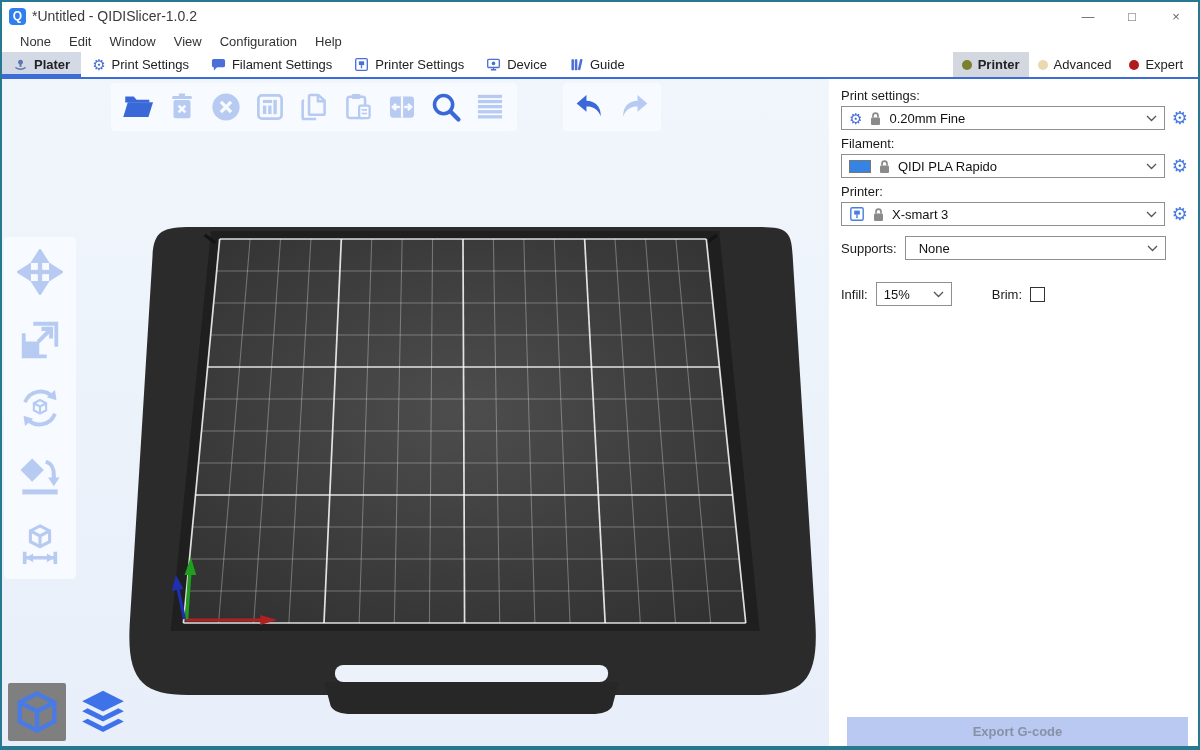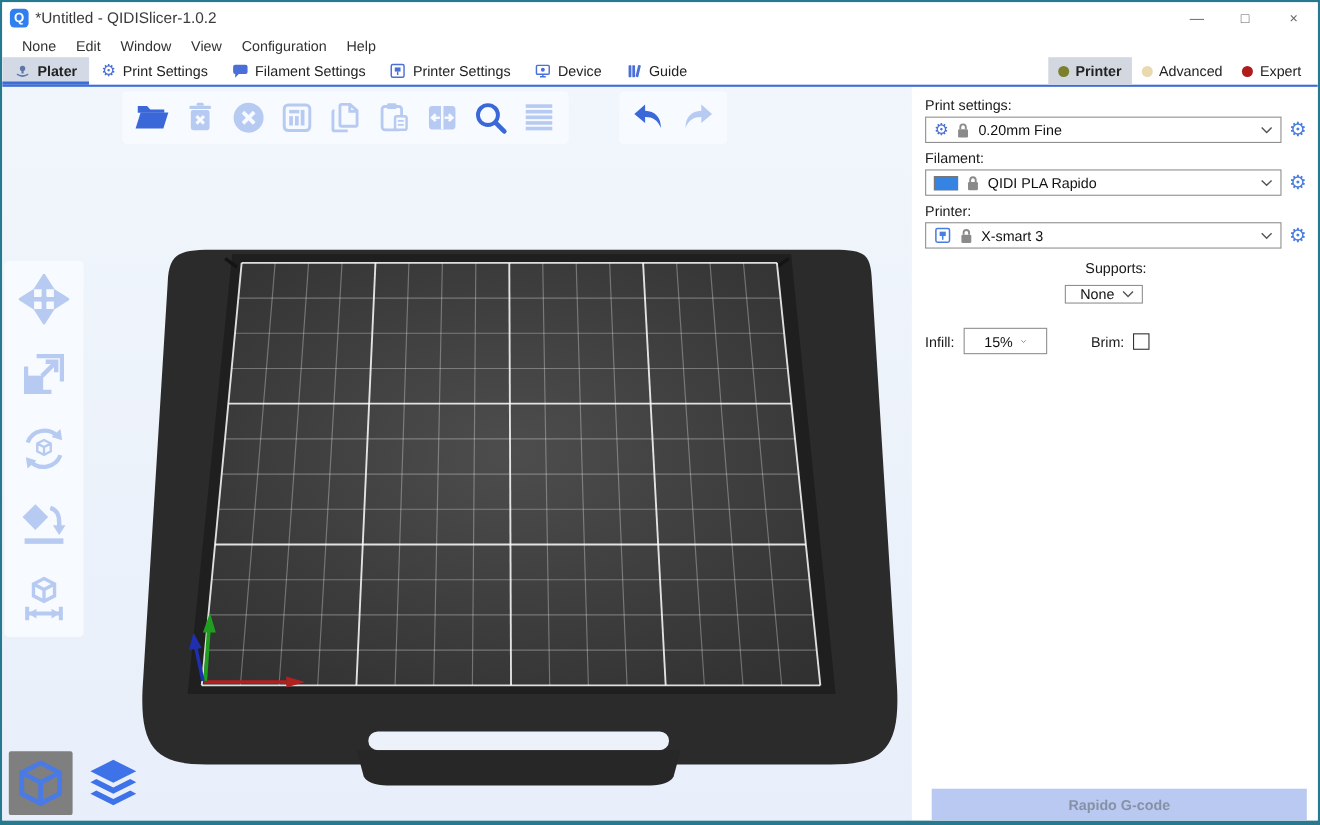--- a/index.html
+++ b/index.html
@@ -49,23 +49,23 @@
 
   
   .sidebar { width:369px; background:#fff; display:flex; flex-direction:column; padding:7px 10px 0 12px; }
   .sb-label { font-size:13px; color:#1a1a1a; margin:2px 0 3px 0; }
   .combo-row { display:flex; align-items:center; gap:7px; margin-bottom:4px; }
   .combo { flex:1; height:24px; border:1px solid #8f8f8f; background:#fff; display:flex; align-items:center; padding:0 7px; gap:7px; }
   .combo-text { font-size:13px; color:#111; }
   .chev { margin-left:auto; }
   .gear-out { color:#4a7de0; font-size:18px; line-height:1; }
   .swatch { width:22px; height:13px; background:#3584e4; border:1px solid #777; }
-  .row-supports { display:flex; align-items:center; gap:8px; margin:6px 0 6px 0;flex-direction:column; }
+  .row-supports { display:flex; align-items:center; gap:8px; margin:6px 0 6px 0; }
   .row-infill { display:flex; align-items:center; gap:8px; margin:16px 0; }
-  .combo-small { height:24px; border:1px solid #8f8f8f; display:flex; align-items:center; padding:0 18px; gap:7px; }
+  .combo-small { height:24px; border:1px solid #8f8f8f; display:flex; align-items:center; padding:0 7px; gap:7px; }
   .checkbox { width:15px; height:15px; border:1px solid #333; background:#fff; }
   .sb-spacer { flex:1; }
   .export-btn { height:29px; margin-left:6px; background:#b9c9f1; color:#8791a6; font-weight:bold; font-size:13px;
                 display:flex; align-items:center; justify-content:center; border:none; }
 </style>
 </head>
 <body>
 
 <div class="window">
 
@@ -446,16 +446,16 @@
           <span class="combo-text">15%</span>
           <svg class="chev" width="11" height="7" viewBox="0 0 11 7">
             <polyline points="1,1 5.5,5.5 10,1" fill="none" stroke="#555" stroke-width="1.3"></polyline>
           </svg>
         </div>
         <span class="sb-label" style="margin:0 0 0 32px">Brim:</span>
         <span class="checkbox"></span>
       </div>
 
       <div class="sb-spacer"></div>
-      <button class="export-btn">Rapido G-code</button>
+      <button class="export-btn">Export G-code</button>
     </div>
   </div>
 </div>
 
 </body></html>

